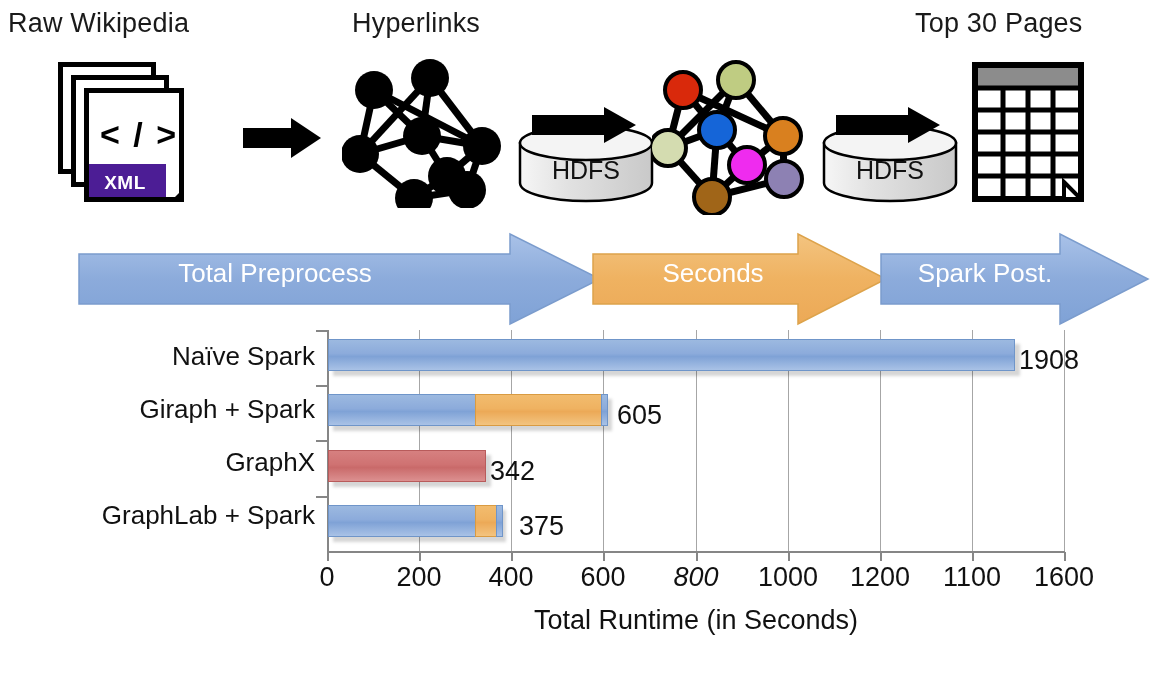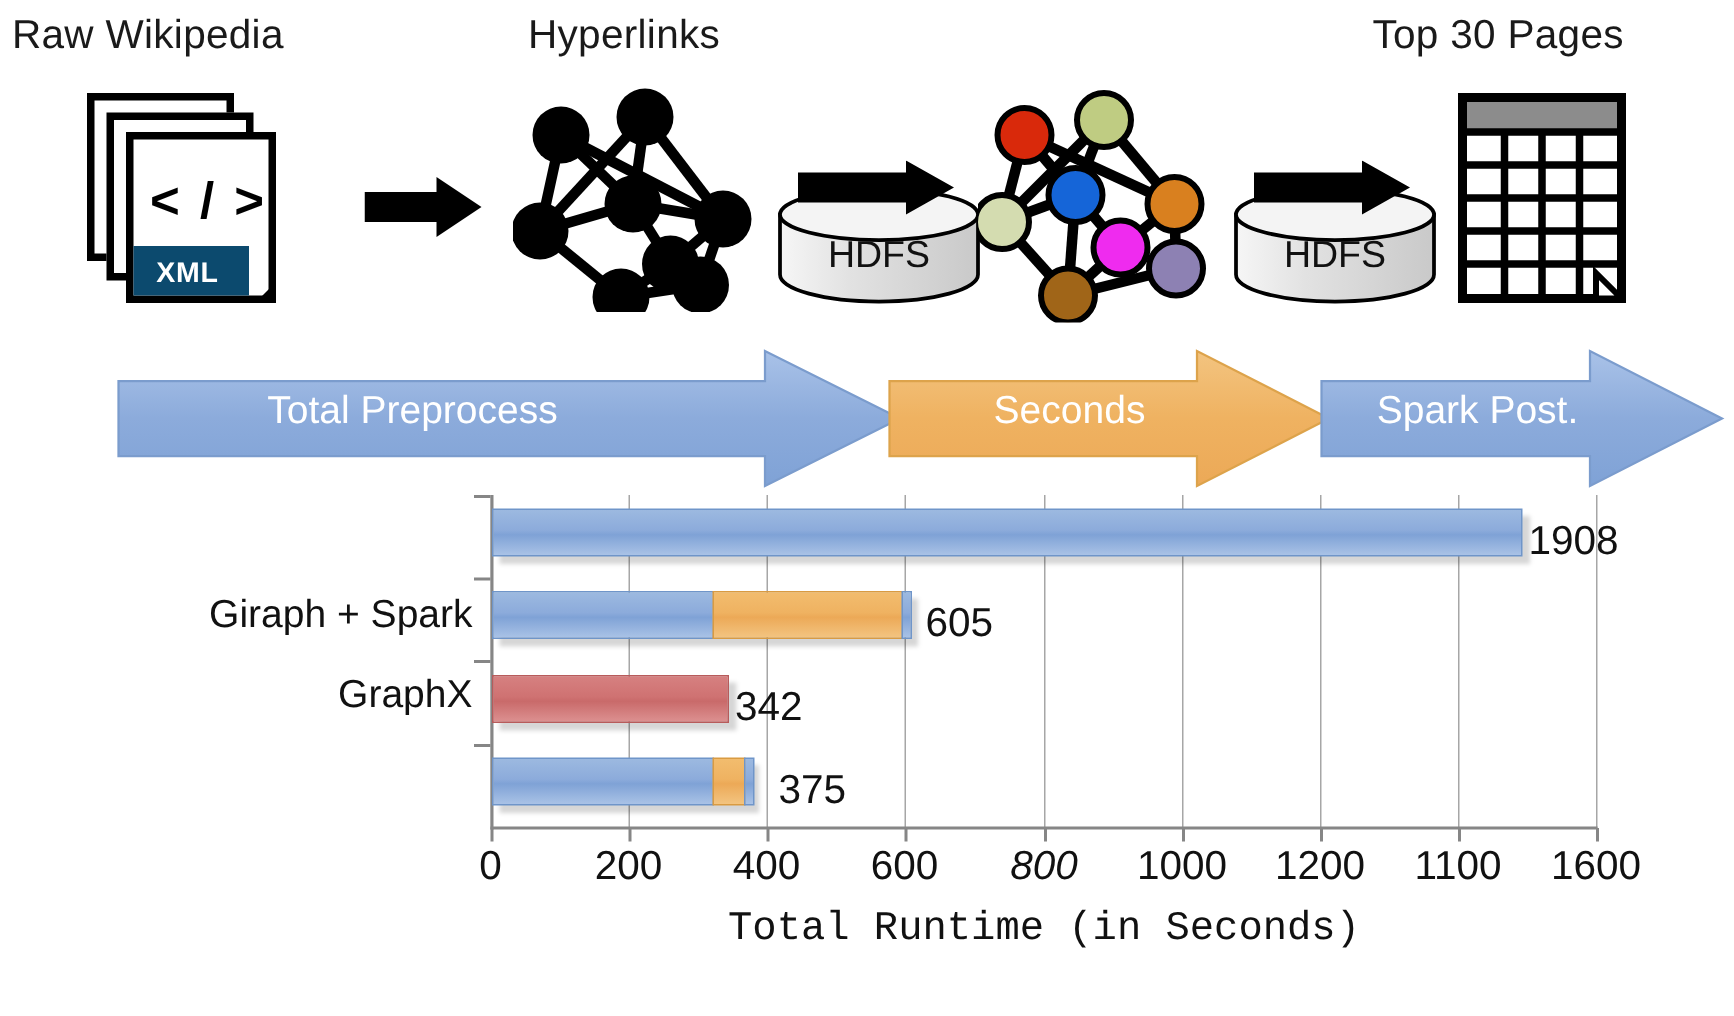--- a/index.html
+++ b/index.html
@@ -14,21 +14,21 @@
   .caption{
     position:absolute;font-size:27px;font-weight:400;color:#1a1a1a;
     letter-spacing:.2px;white-space:nowrap;
   }
 
   
   .icon-box{position:absolute;}
 
   
   .doc{position:absolute;background:#fff;border:5px solid #000;box-sizing:border-box;}
-  .xmlbar{position:absolute;background:#0c4a6e;display:flex;align-items:center;justify-content:center;}
+  .xmlbar{position:absolute;background:#4c1d95;display:flex;align-items:center;justify-content:center;}
   .xmlbar span{color:#fff;font-size:19px;font-weight:700;letter-spacing:.5px;}
   .codeglyph{position:absolute;font-size:34px;font-weight:700;color:#000;
     letter-spacing:2px;white-space:nowrap;}
   .dogear{position:absolute;width:0;height:0;border-style:solid;}
 
   
   .plain-arrow{position:absolute;}
 
   
   .cyl{position:absolute;}
@@ -50,21 +50,21 @@
   .bar{position:absolute;box-sizing:border-box;}
   .bar.blue{background:linear-gradient(to bottom,#9cb9e0 0%,#8cabdb 45%,#7fa2d6 55%,#a9c2e6 100%);
             border:1px solid #6f95c9;}
   .bar.orange{background:linear-gradient(to bottom,#f2bc6e 0%,#efb261 45%,#eca957 55%,#f3c480 100%);
             border:1px solid #d99b42;}
   .bar.red{background:linear-gradient(to bottom,#d68080 0%,#cf7272 45%,#c96a6a 55%,#dc9090 100%);
             border:1px solid #b85b5b;}
   .bar-shadow{position:absolute;background:rgba(0,0,0,.16);filter:blur(1.5px);}
   .bar-value{position:absolute;font-size:27px;color:#111;white-space:nowrap;}
   .xtick{position:absolute;font-size:27px;color:#111;text-align:center;}
-  .axis-title{position:absolute;font-size:27px;color:#111;text-align:center;width:100%;font-family:Liberation Mono, monospace;}
+  .axis-title{position:absolute;font-size:27px;color:#111;text-align:center;width:100%;}
 </style>
 </head>
 <body>
 
 <div class="stage">
 
   <div class="caption" style="left:352px;top:8px;">Hyperlinks</div>
   <div class="caption" style="left:8px;top:8px;">Raw Wikipedia</div>
   <div class="caption" style="left:915px;top:8px;">Top 30 Pages</div>
 
@@ -227,22 +227,24 @@
          <stop offset="50%" stop-color="#8cabdb"></stop>
          <stop offset="100%" stop-color="#7fa2d6"></stop>
        </linearGradient>
      </defs>
      <polygon points="3,22 182,22 182,2 270,47 182,92 182,72 3,72" fill="url(#bg3)" stroke="#7b9ccd" stroke-width="1.5"></polygon>
   </svg>
   <div class="band-label" style="left:893px;top:258px;width:184px;">Spark Post.</div>
 
   <div class="chart" style="left:0;top:0;width:1156px;height:677px;">
 
+    <div class="cat-label" style="left:20px;top:341px;width:295px;">Naïve Spark</div>
     <div class="cat-label" style="left:20px;top:394px;width:295px;">Giraph + Spark</div>
     <div class="cat-label" style="left:20px;top:447px;width:295px;">GraphX</div>
+    <div class="cat-label" style="left:20px;top:500px;width:295px;">GraphLab + Spark</div>
 
     <div class="gridline" style="left:327px;top:330px;height:222px;"></div>
     <div class="gridline" style="left:419px;top:330px;height:222px;"></div>
     <div class="gridline" style="left:511px;top:330px;height:222px;"></div>
     <div class="gridline" style="left:603px;top:330px;height:222px;"></div>
     <div class="gridline" style="left:696px;top:330px;height:222px;"></div>
     <div class="gridline" style="left:788px;top:330px;height:222px;"></div>
     <div class="gridline" style="left:880px;top:330px;height:222px;"></div>
     <div class="gridline" style="left:972px;top:330px;height:222px;"></div>
     <div class="gridline" style="left:1064px;top:330px;height:222px;"></div>

